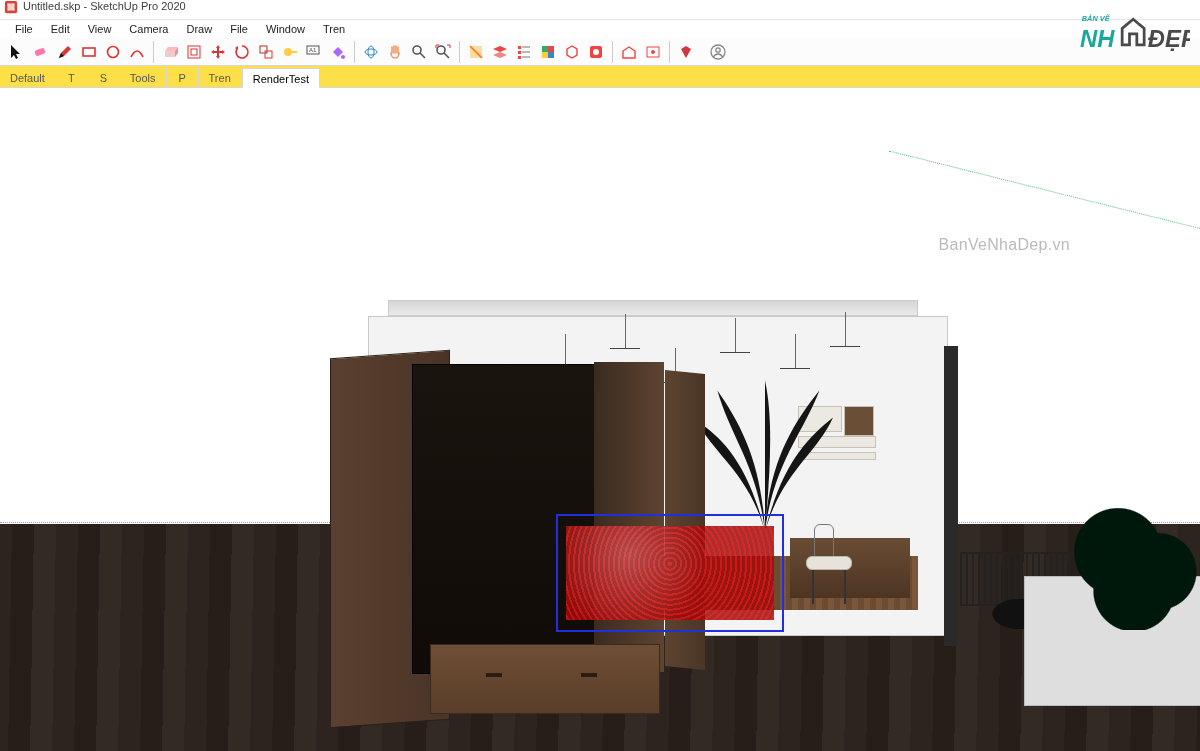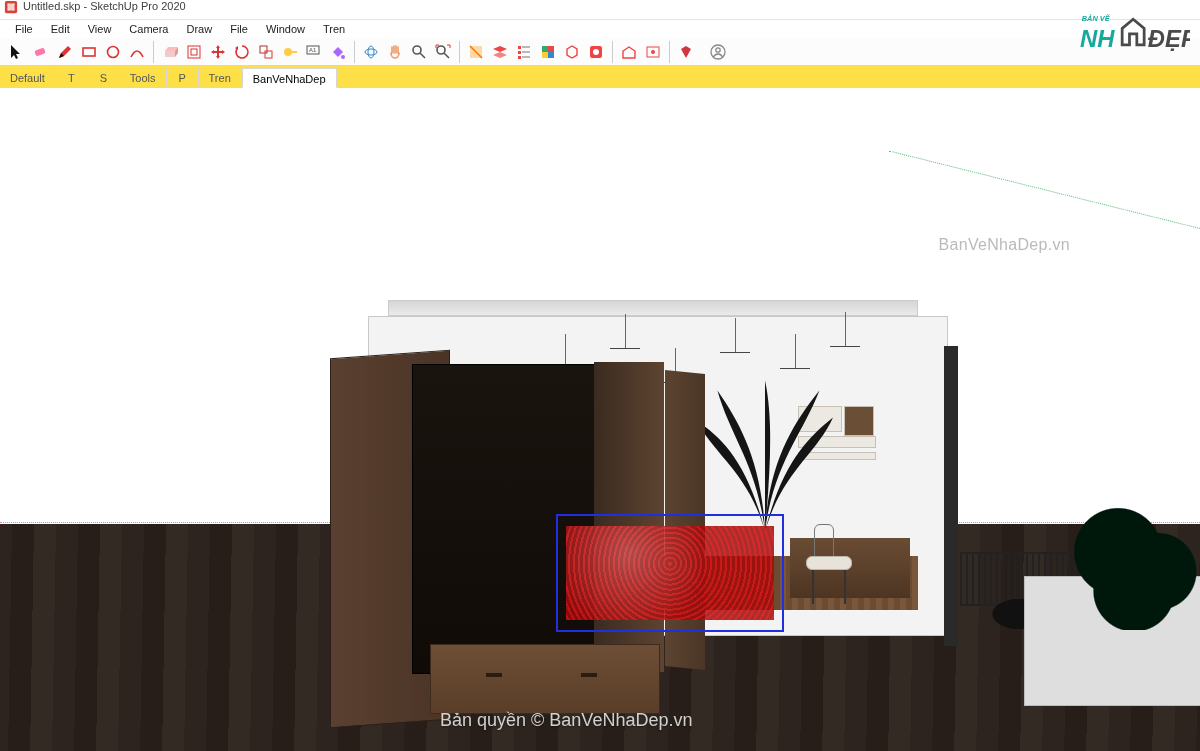--- a/index.html
+++ b/index.html
@@ -514,21 +514,21 @@
     </span>
 </div>
 
 <div class="scenetabs">
   <span class="tab">Default</span>
   <span class="tab">T</span>
   <span class="tab">S</span>
   <span class="tab">Tools</span>
   <span class="tab">P</span>
   <span class="tab">Tren</span>
-  <span class="tab active">BanVeNhaDep</span>
+  <span class="tab active">RenderTest</span>
 </div>
 
 <div class="viewport">
   <div class="greenaxis"></div>
 
   <div class="floor"></div>
   <div class="horizon"></div>
 
   <div class="room">
     <div class="ceiling"></div>
@@ -581,21 +581,20 @@
       <div class="legs"></div>
   </div>
 
   <div class="darkwall"></div>
   <div class="railing"></div>
   <div class="outdoor-chair"></div>
   <div class="planter"></div>
   <div class="bush"></div>
 
   <div class="wm" style="right:130px;top:148px">BanVeNhaDep.vn</div>
-  <div class="wm2" style="left:440px;bottom:20px">Bản quyền © BanVeNhaDep.vn</div>
 </div>
 
 <div class="brand-logo">
   <svg viewBox="0 0 120 50">
     <text x="2" y="12" font-size="8" fill="#1aa79c" font-weight="600">BẢN VẼ</text>
     <text x="0" y="40" font-size="26" font-weight="800" fill="#1aa79c">NH</text>
     <path d="M46 38 V20 L58 10 L70 20 V38 H62 V26 H54 V38 Z" fill="none" stroke="#4a4a4a" stroke-width="3"></path>
     <text x="74" y="40" font-size="26" font-weight="800" fill="#4a4a4a">ĐẸP</text>
   </svg>
 </div>

